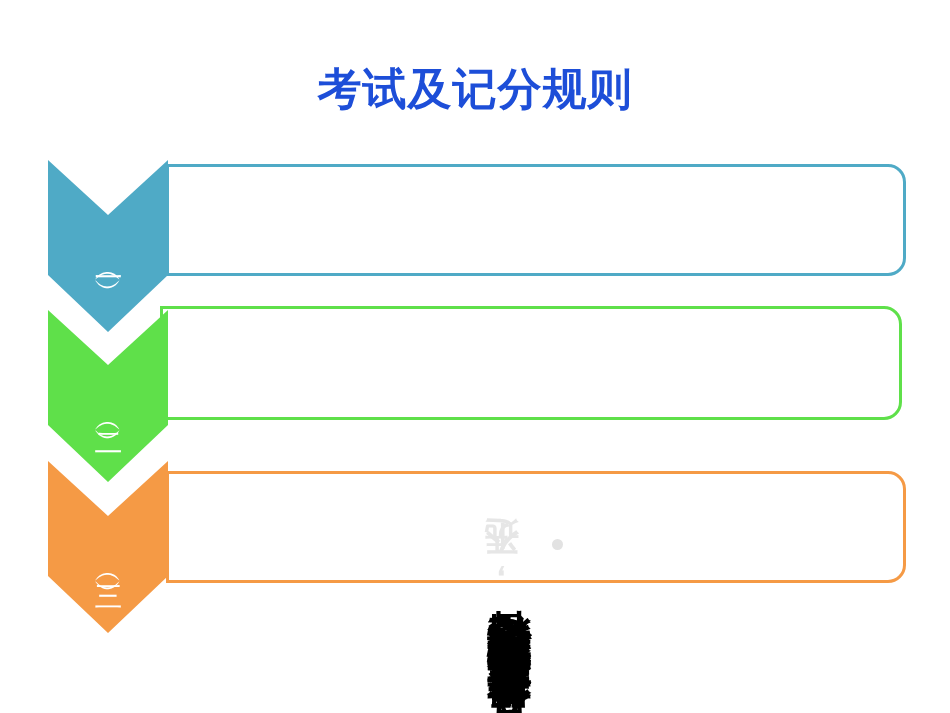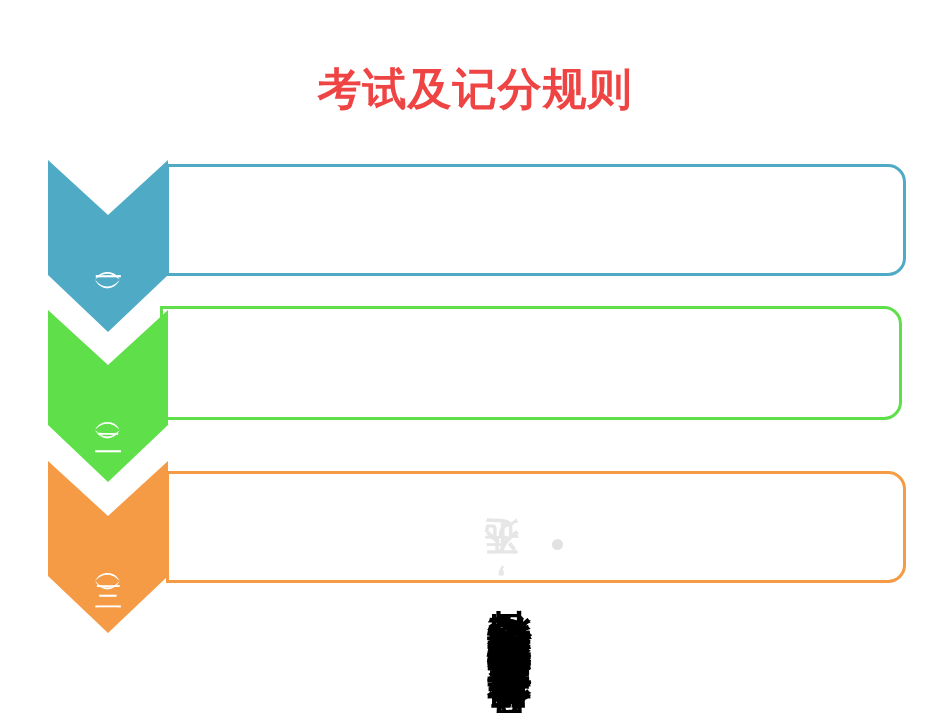--- a/index.html
+++ b/index.html
@@ -3,21 +3,21 @@
 <meta charset="utf-8">
 <style>
   html, body { margin: 0; padding: 0; }
   body {
     width: 950px; height: 713px; position: relative; overflow: hidden;
     background: #ffffff;
     font-family: "DejaVu Sans", "Liberation Sans", sans-serif;
   }
   .title {
     position: absolute; left: 0; width: 950px; top: 60px; text-align: center;
-    font-size: 44px; font-weight: bold; color: #ef4444; letter-spacing: 1px;
+    font-size: 44px; font-weight: bold; color: #1d4ed8; letter-spacing: 1px;
   }
   .box {
     position: absolute; background: #fff; border-style: solid; border-width: 3px;
     border-radius: 0 18px 18px 0;
   }
   .chev { position: absolute; left: 48px; width: 120px; }
   .chev svg { display: block; }
   .chev-label {
     position: absolute; left: 0; width: 120px; text-align: center; color: #fff;
     font-size: 28px; line-height: 30px;

